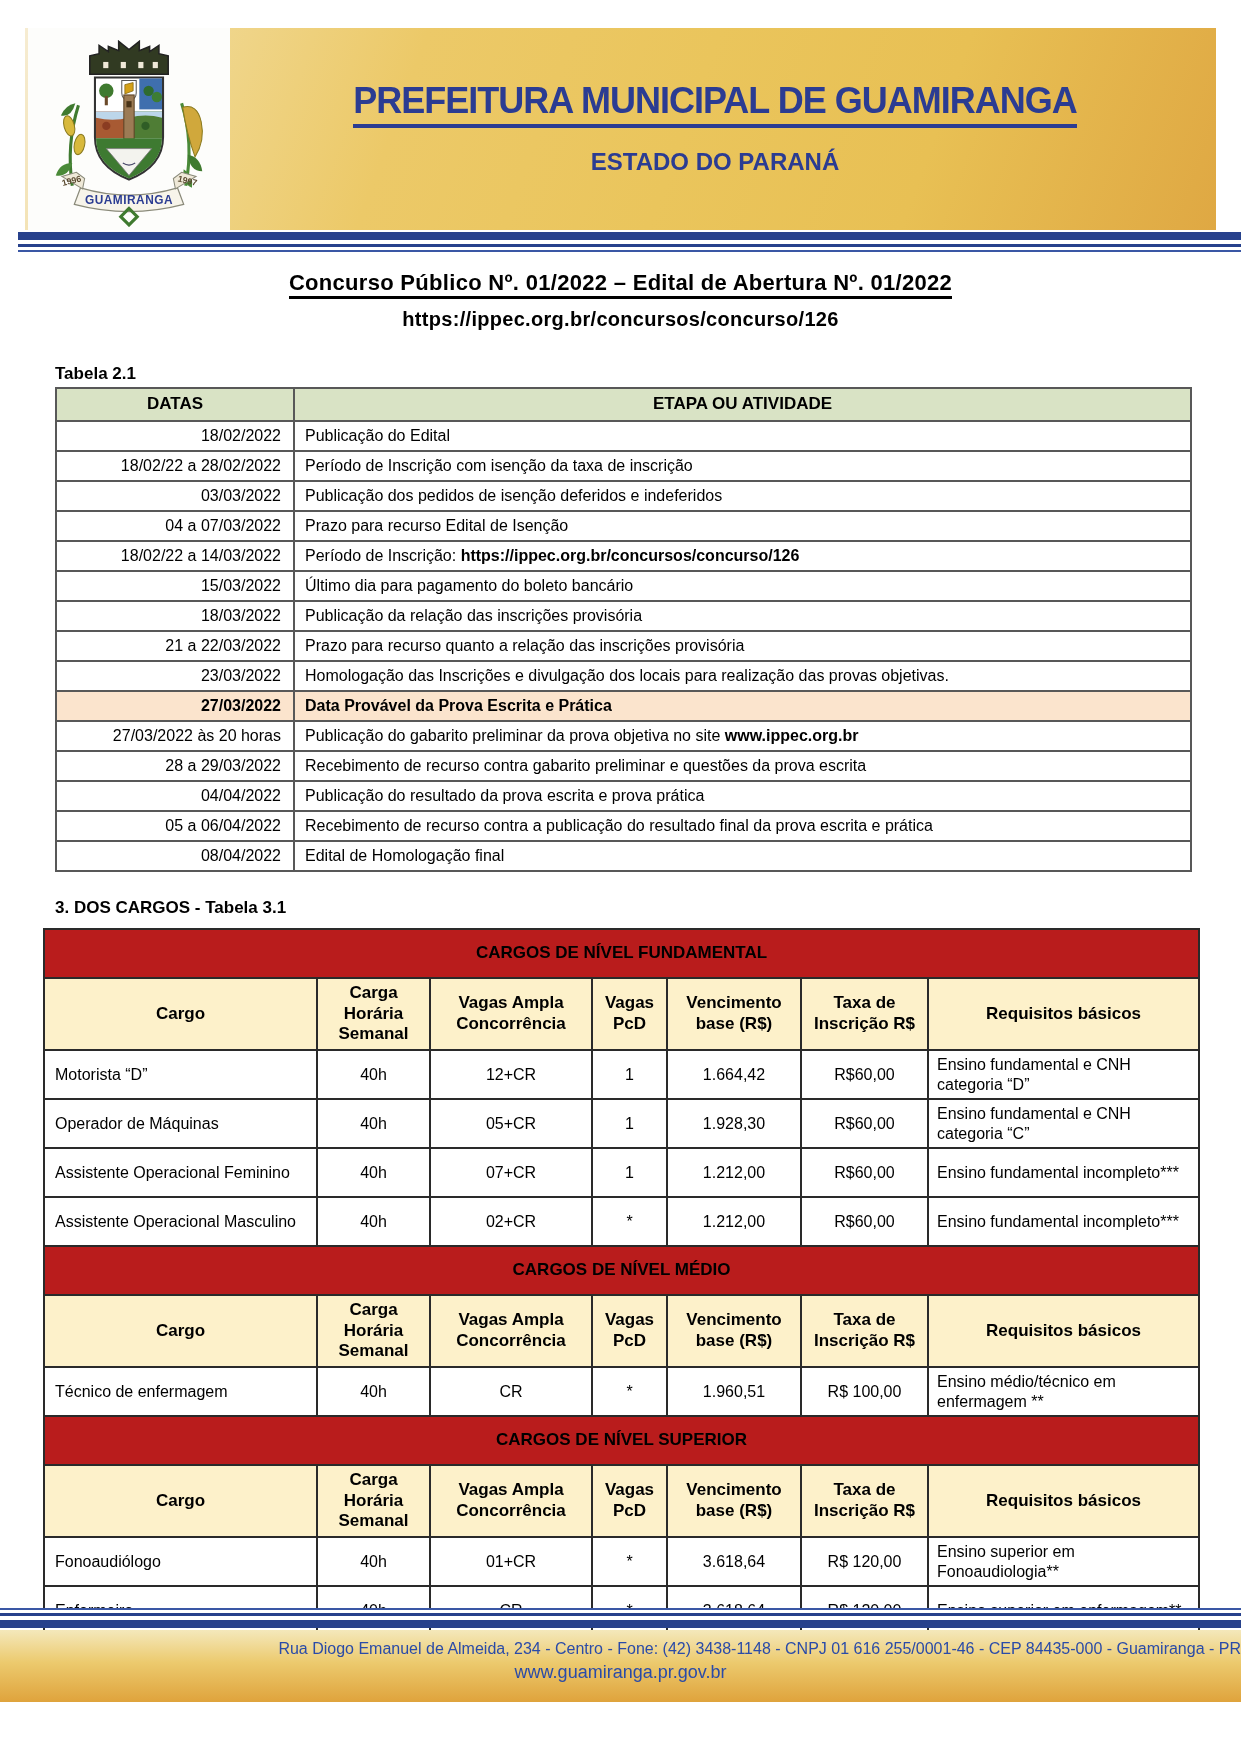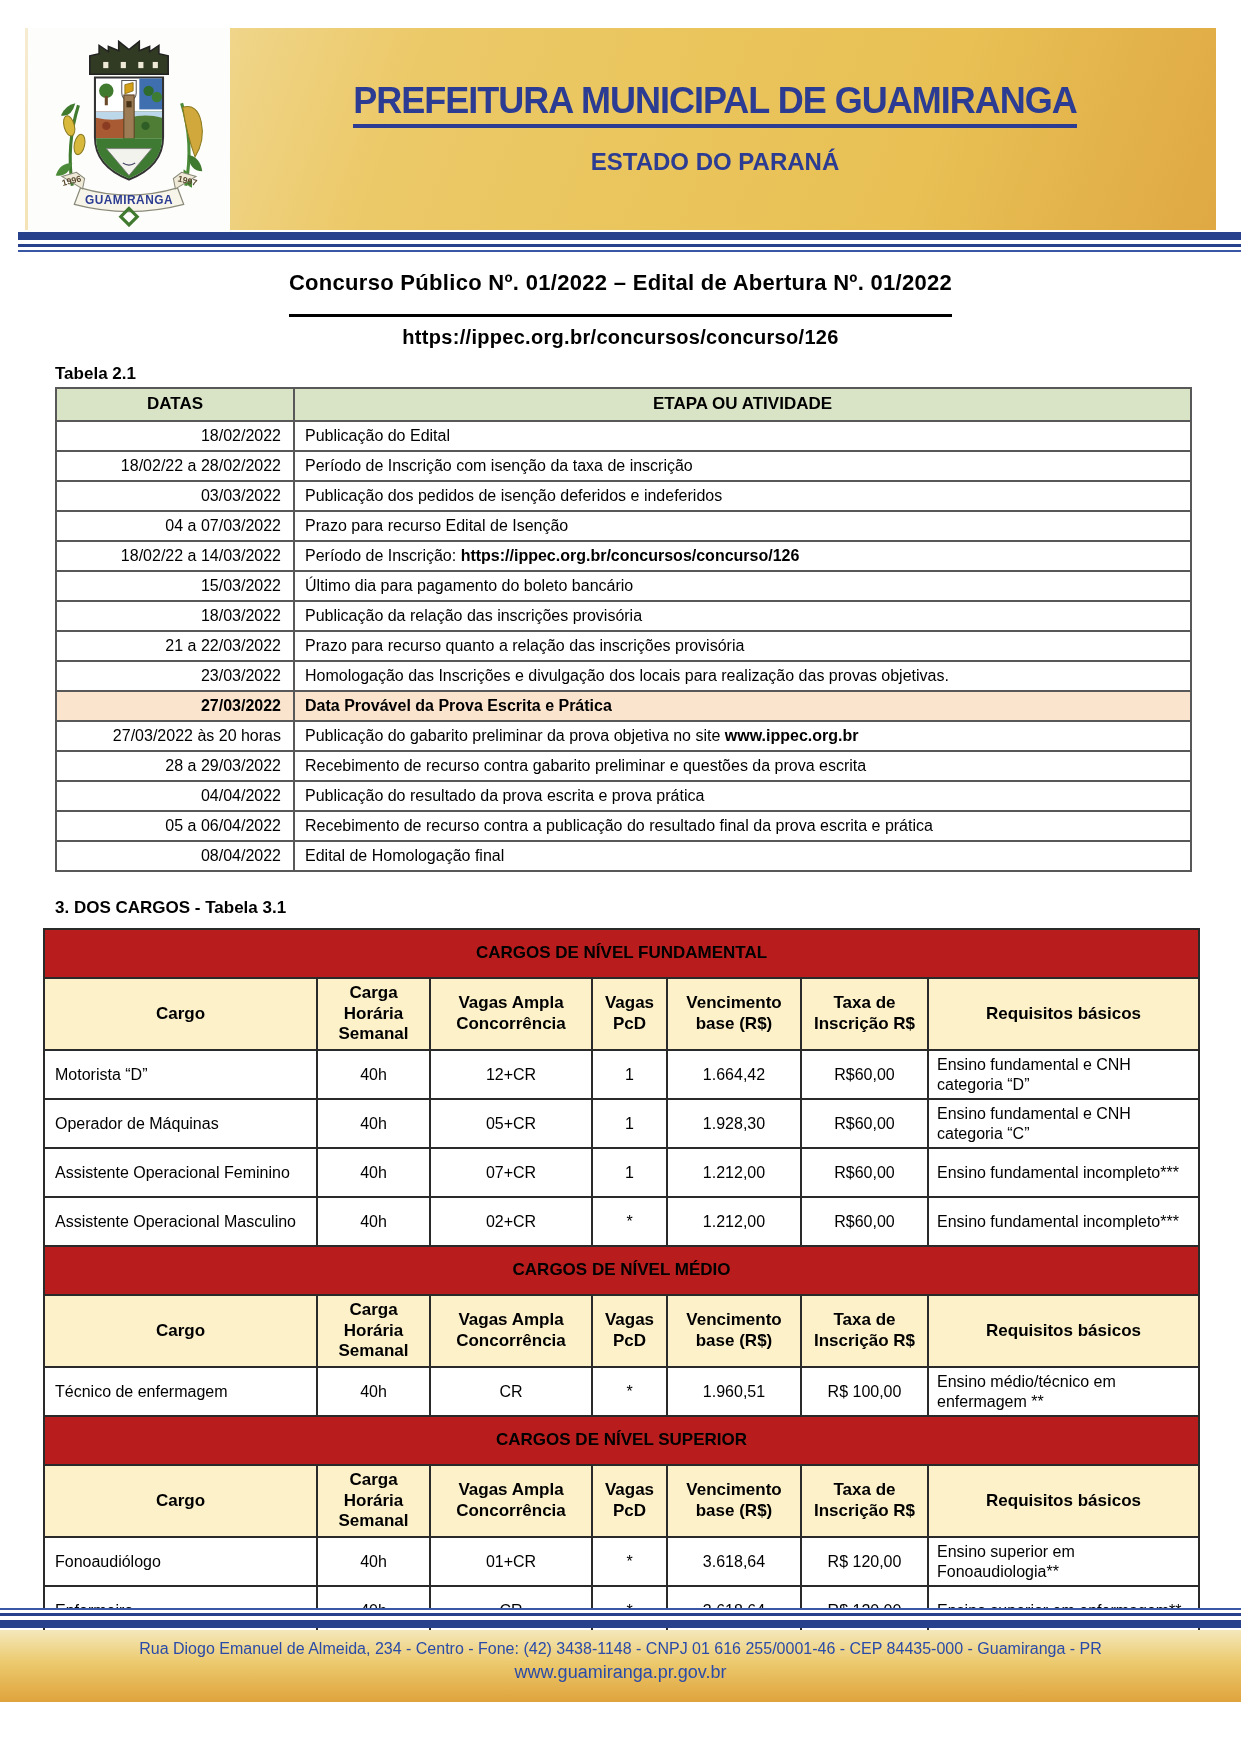--- a/index.html
+++ b/index.html
@@ -20,21 +20,21 @@
   .stripes{position:absolute;left:0;width:100%;}
   .stripes div{width:100%;}
   .s-navy{background:#27418c;}
   .s-navy2{background:#3a57a5;}
   .s-white{background:#ffffff;}
   .stripes-top{top:232px;left:18px;width:1223px;}
 
   
   .doc-title{position:absolute;top:270px;left:0;width:100%;text-align:center;}
   .doc-title .l1{display:inline-block;font-size:22px;font-weight:bold;letter-spacing:.3px;
-                 border-bottom:3px solid #000;padding-bottom:18px;}
+                 border-bottom:3px solid #000;padding-bottom:0;}
   .doc-title .l2{margin-top:9px;font-size:20px;font-weight:bold;letter-spacing:.3px;}
 
   .tbl1-label{position:absolute;top:364px;left:55px;font-size:17px;font-weight:bold;}
   .sec3-label{position:absolute;top:898px;left:55px;font-size:17px;font-weight:bold;}
 
   
   table{border-collapse:collapse;table-layout:fixed;border-radius:20px;}
   .t1{position:absolute;top:387px;left:55px;width:1135px;border:2px solid #2a2a2a;font-size:16px;}
   .t1 th,.t1 td{border:2px solid #585858;overflow:hidden;line-height:1.2;}
   .t1 thead th{background:#d9e3c5;font-size:17px;font-weight:bold;height:29px;text-align:center;}
@@ -53,21 +53,21 @@
   .t2 tbody tr{height:49px;}
   .t2 td{text-align:center;}
   .t2 .c-cargo{text-align:left;padding-left:10px;}
   .t2 .c-req{text-align:left;padding-left:8px;padding-right:4px;}
 
   
   .stripes-bottom{top:1608px;}
   .footer-band{position:absolute;top:1630px;left:0;width:100%;height:72px;
                background:linear-gradient(to bottom,#f4e8bb 0%,#ecca6e 45%,#dfa33c 100%);
                text-align:center;color:#2a4ba8;}
-  .footer-band .f1{margin-top:10px;font-size:16px;}
+  .footer-band .f1{margin-top:10px;font-size:16px;text-align:right;}
   .footer-band .f2{margin-top:4px;font-size:18px;}
 
   
   .crest-banner-text{font-family:"Liberation Sans",sans-serif;font-size:11.5px;font-weight:bold;fill:#2b3c92;letter-spacing:.5px;}
   .crest-year{font-family:"Liberation Sans",sans-serif;font-size:8.5px;font-weight:bold;fill:#5a4a30;}
 </style>
 </head>
 <body>
 
 <div class="page">

